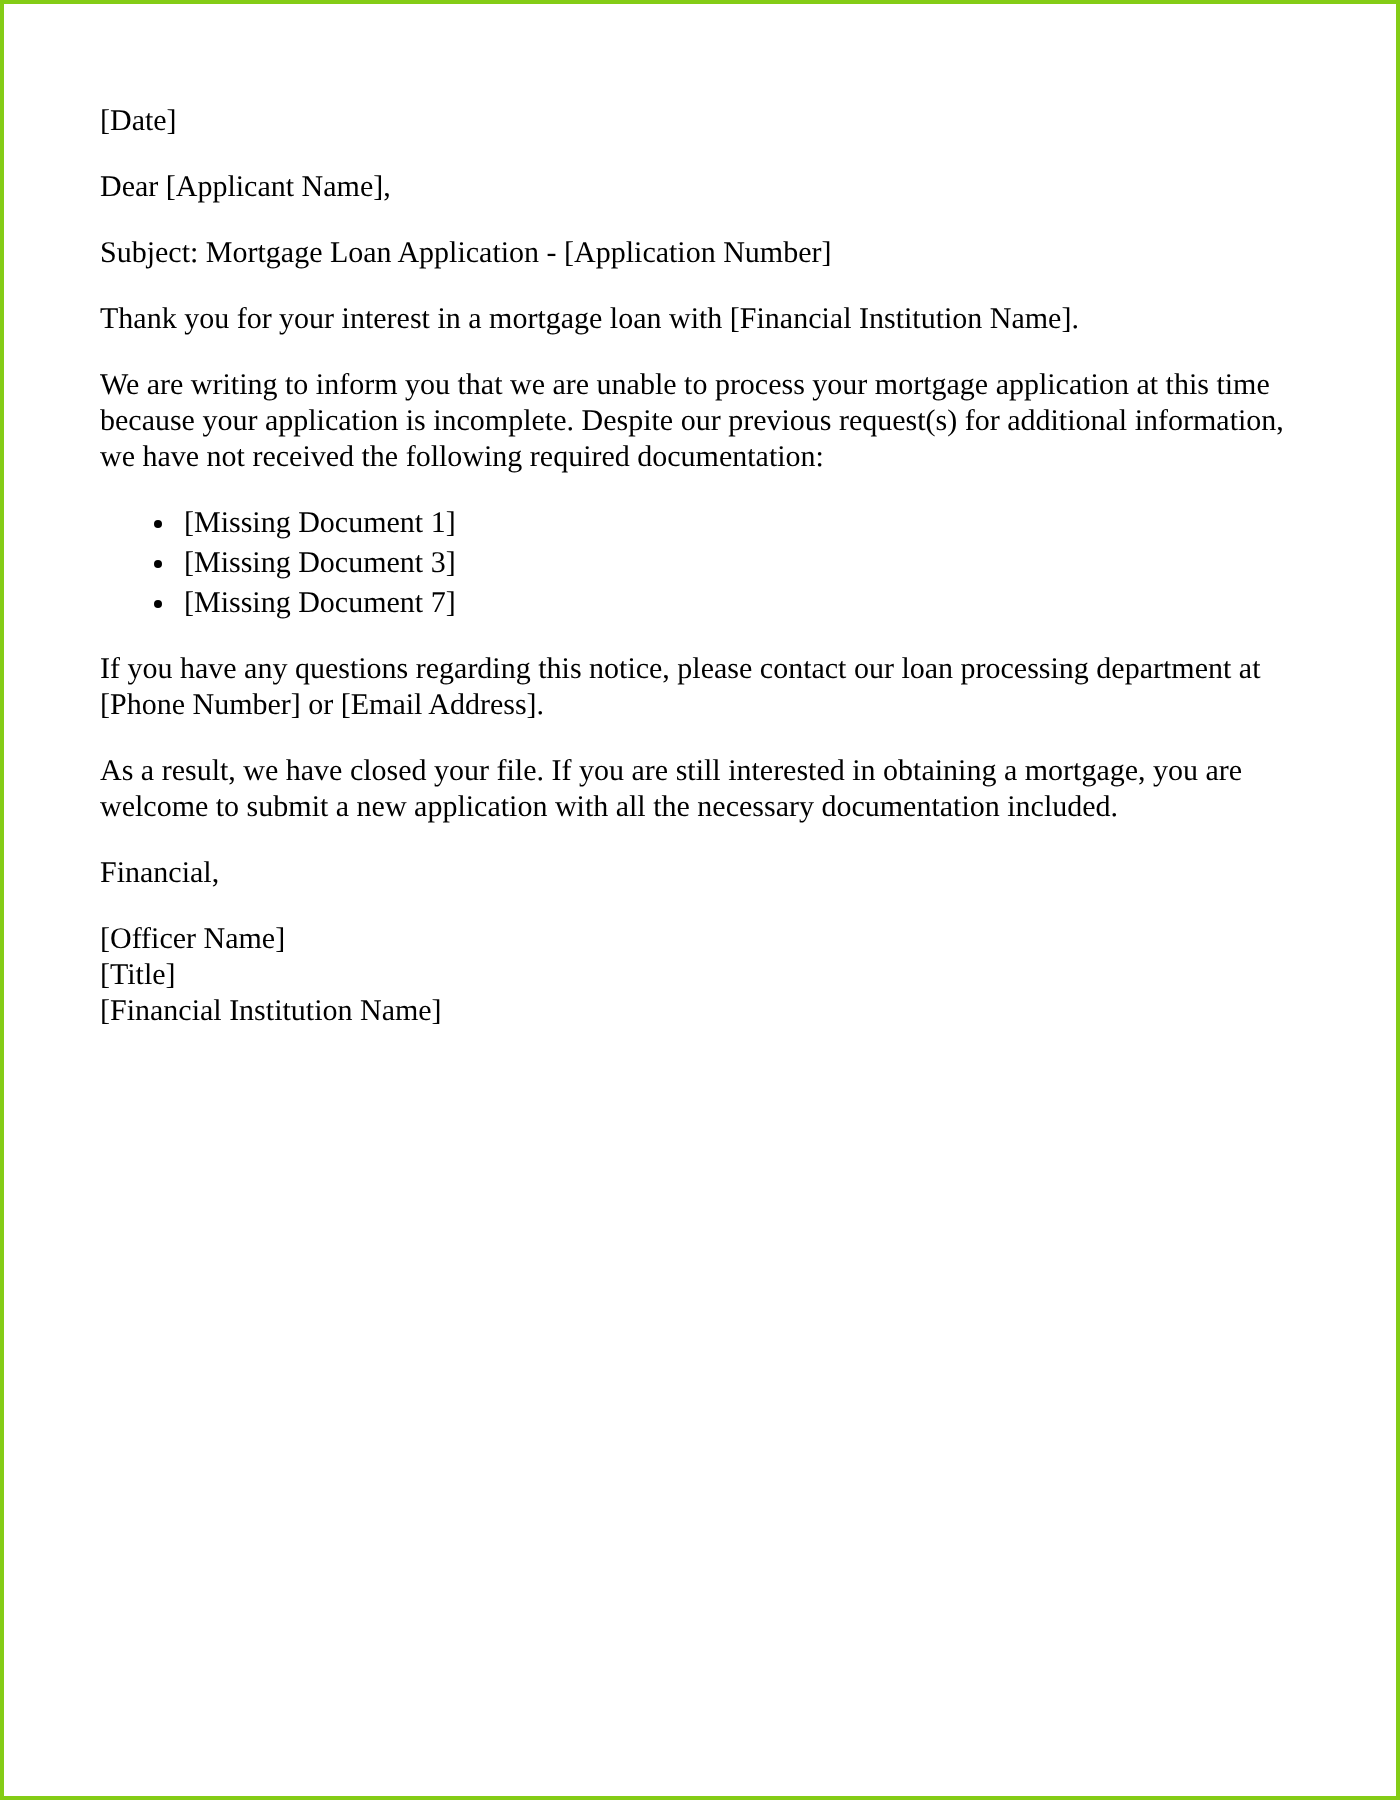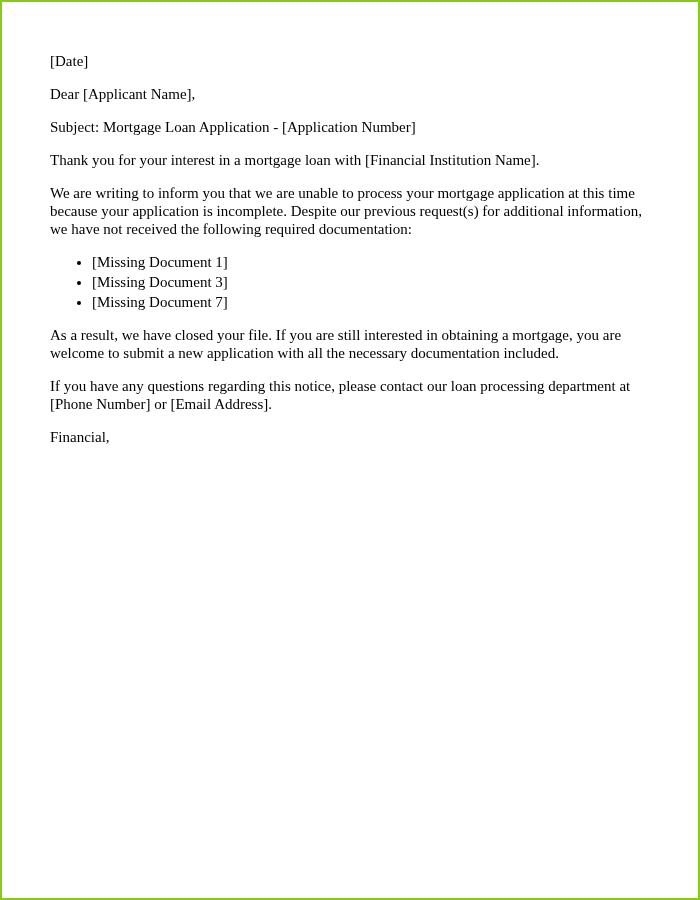--- a/index.html
+++ b/index.html
@@ -50,22 +50,27 @@
   <p class="body-para">Thank you for your interest in a mortgage loan with [Financial Institution Name].</p>
 
   <p class="body-para">We are writing to inform you that we are unable to process your mortgage application at this time because your application is incomplete. Despite our previous request(s) for additional information, we have not received the following required documentation:</p>
 
   <ul class="doc-list">
     <li>[Missing Document 1]</li>
     <li>[Missing Document 3]</li>
     <li>[Missing Document 7]</li>
   </ul>
 
+  <p class="body-para">If you have any questions regarding this notice, please contact our loan processing department at [Phone Number] or [Email Address].</p>
+
   <p class="body-para">As a result, we have closed your file. If you are still interested in obtaining a mortgage, you are welcome to submit a new application with all the necessary documentation included.</p>
-
-  <p class="body-para">If you have any questions regarding this notice, please contact our loan processing department at [Phone Number] or [Email Address].</p>
 
   <div class="block">
     <span class="line">Financial,</span>
   </div>
 
+  <div class="block">
+    <span class="line">[Officer Name]</span>
+    <span class="line">[Title]</span>
+    <span class="line">[Financial Institution Name]</span>
+  </div>
 
 </div>
 
 </body></html>

